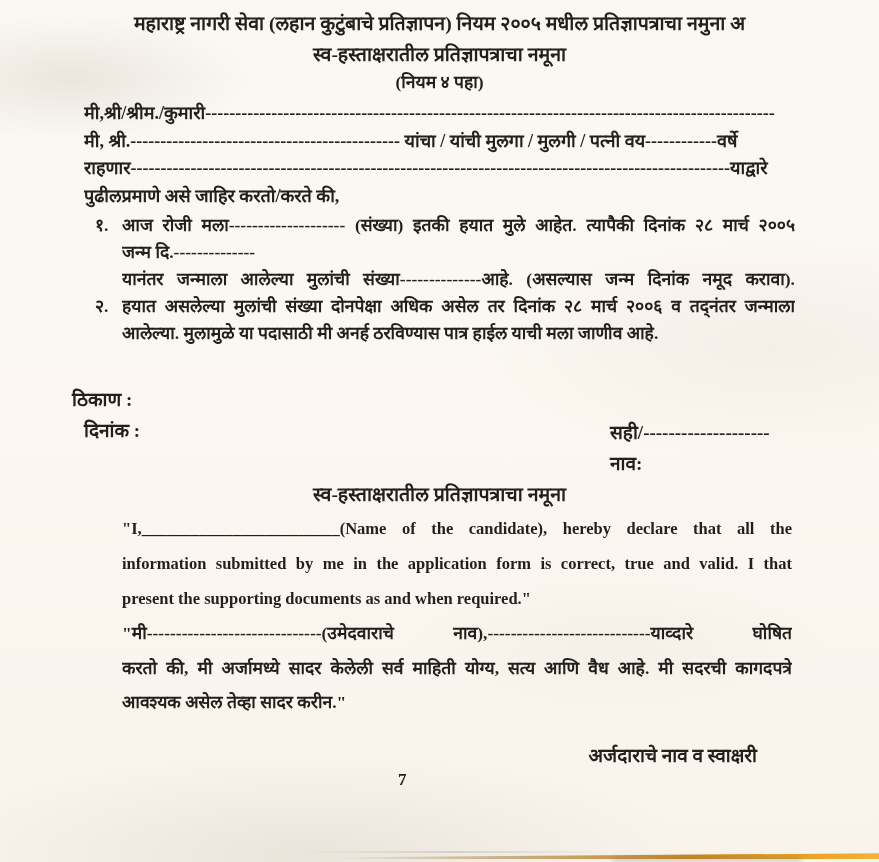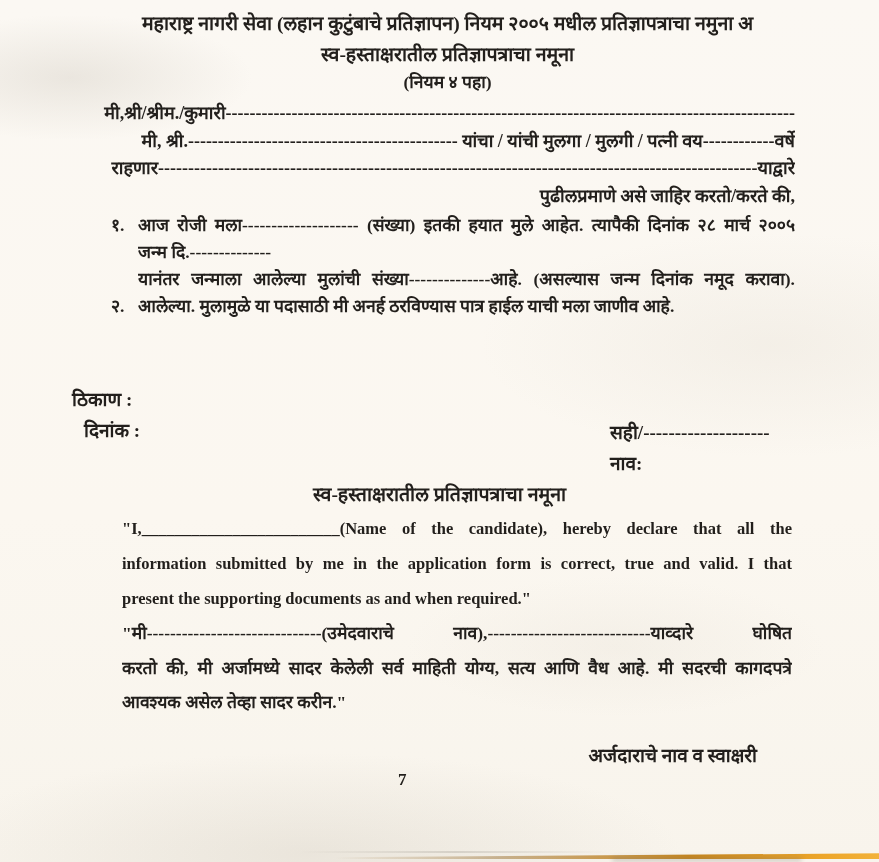--- a/index.html
+++ b/index.html
@@ -8,26 +8,26 @@
     color:#221f1c;
     font-family:"Liberation Serif","DejaVu Serif",serif;
     font-weight:700;
     background:
       radial-gradient(ellipse 260px 90px at 8% 9%, rgba(196,189,177,0.30), rgba(196,189,177,0) 70%),
       radial-gradient(ellipse 420px 160px at 88% 40%, rgba(214,206,192,0.20), rgba(214,206,192,0) 70%),
       radial-gradient(ellipse 520px 140px at 35% 99%, rgba(198,190,176,0.28), rgba(198,190,176,0) 72%),
       radial-gradient(ellipse 300px 100px at 70% 75%, rgba(214,206,192,0.16), rgba(214,206,192,0) 70%),
       linear-gradient(180deg,#fbf8f3 0%,#fbf7f0 60%,#f8f4ec 100%);
   }
-  .content{position:absolute;left:84px;right:84px;top:8px;margin-left:16px;}
+  .content{position:absolute;left:84px;right:84px;top:8px;}
   .header{text-align:center;}
   .h-l1,.h-l2{font-size:19.5px;line-height:31px;}
   .h-l3,.h-l4{font-size:17.5px;line-height:24px;}
   .intro{margin-top:6px;font-size:18px;}
-  .iline{line-height:27.5px;white-space:nowrap;overflow:hidden;text-align:right;}
+  .iline{line-height:27.5px;white-space:nowrap;overflow:hidden;}
   .clauses{margin-top:2px;font-size:17.5px;}
   .clause{display:flex;}
   .clause-num{flex:none;width:27px;padding-left:11px;line-height:27px;}
   .clause-body{flex:1;min-width:0;}
   .cline{line-height:27px;max-height:27px;overflow:hidden;}
   .j{text-align:justify;text-align-last:justify;}
   .place-label{position:absolute;left:72px;top:386px;font-size:19px;}
   .date-label{position:absolute;left:84px;top:417px;font-size:19px;}
   .sign-block{position:absolute;left:610px;top:417px;font-size:19px;line-height:31px;}
   .sign-block div{white-space:nowrap;}
@@ -72,20 +72,21 @@
         <div class="clause-num">१.</div>
         <div class="clause-body">
           <div class="cline j">आज रोजी मला-------------------- (संख्या) इतकी हयात मुले आहेत. त्यापैकी दिनांक २८ मार्च २००५</div>
           <div class="cline">जन्म दि.--------------</div>
           <div class="cline j">यानंतर जन्माला आलेल्या मुलांची संख्या--------------आहे. (असल्यास जन्म दिनांक नमूद करावा).</div>
         </div>
       </div>
       <div class="clause">
         <div class="clause-num">२.</div>
         <div class="clause-body">
+          <div class="cline j">हयात असलेल्या मुलांची संख्या दोनपेक्षा अधिक असेल तर दिनांक २८ मार्च २००६ व तद्नंतर जन्माला</div>
           <div class="cline">आलेल्या. मुलामुळे या पदासाठी मी अनर्ह ठरविण्यास पात्र हाईल याची मला जाणीव आहे.</div>
         </div>
       </div>
     </div>
 
   </div>
 
   <div class="place-label">ठिकाण :</div>
   <div class="date-label">दिनांक :</div>
 

